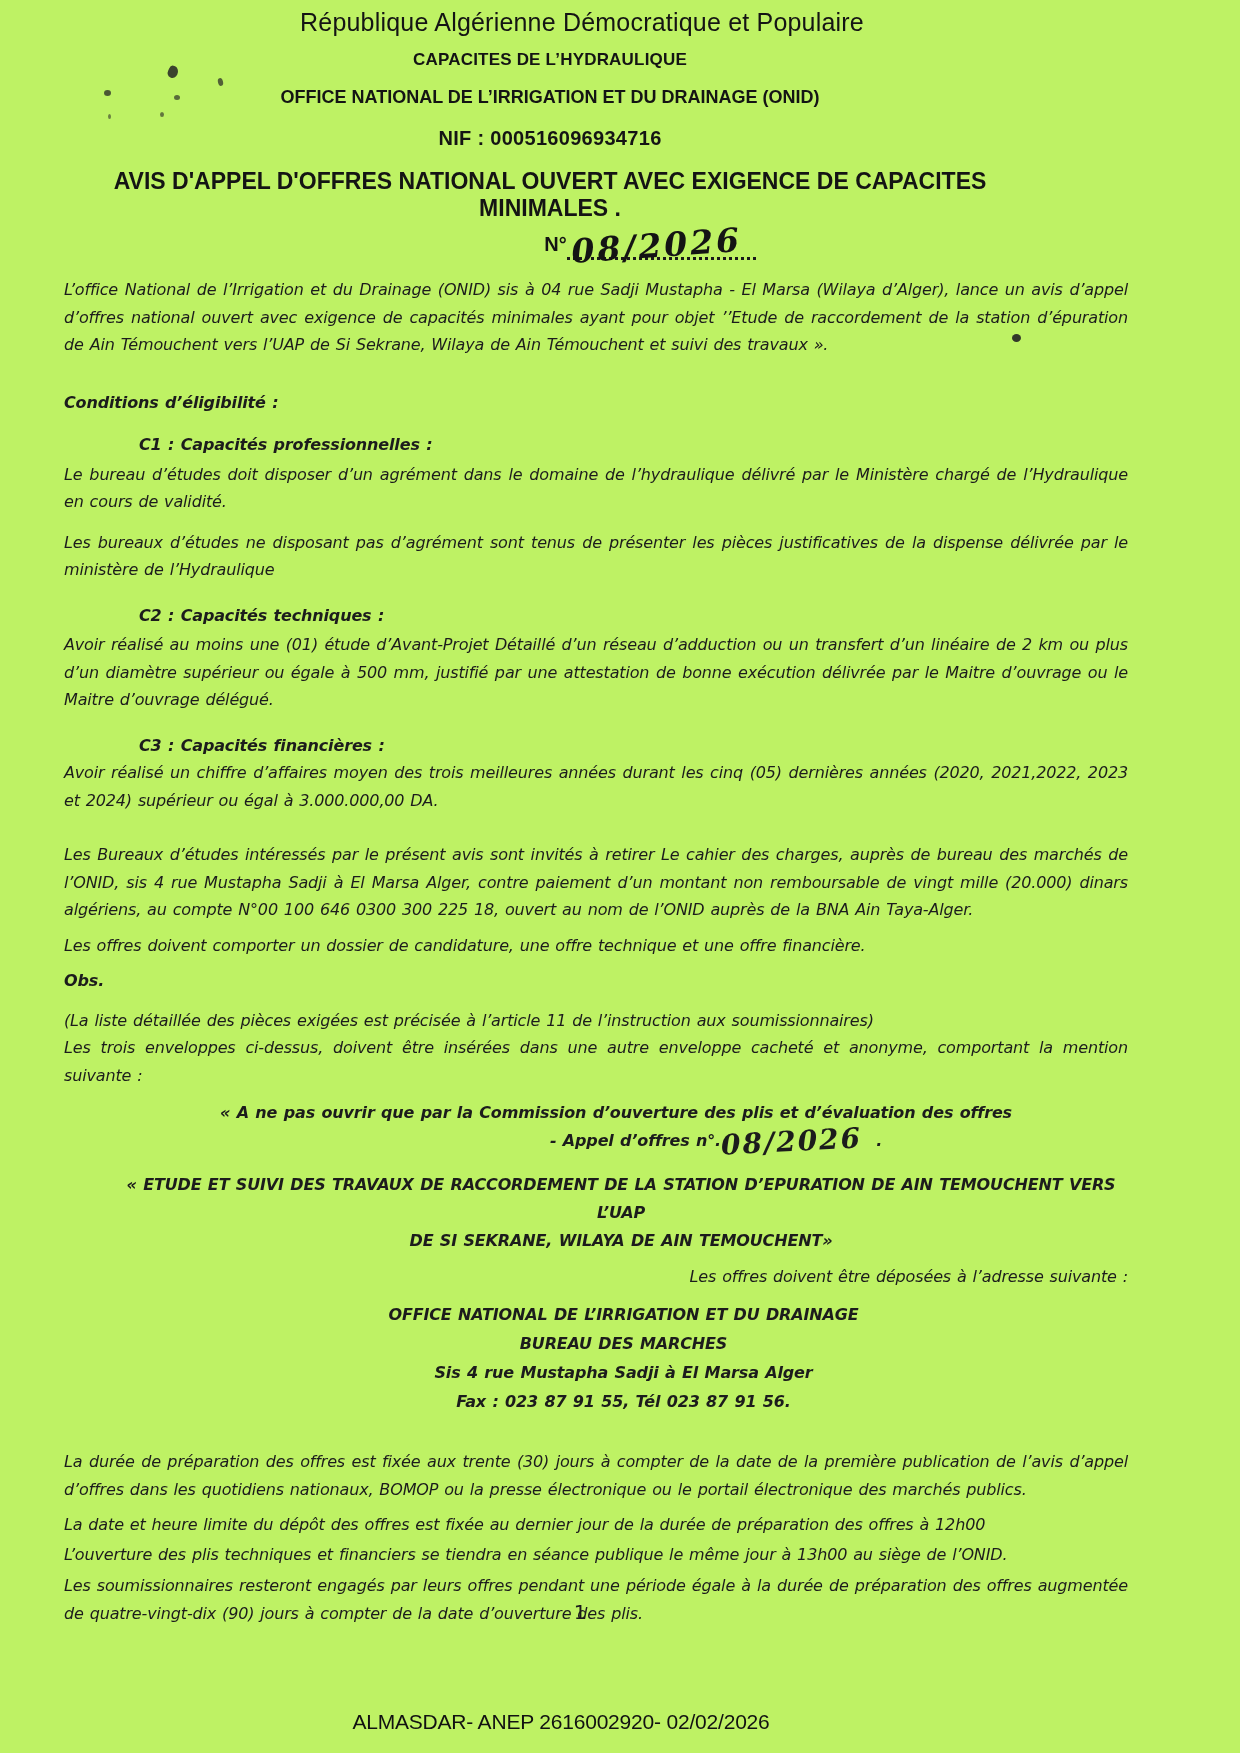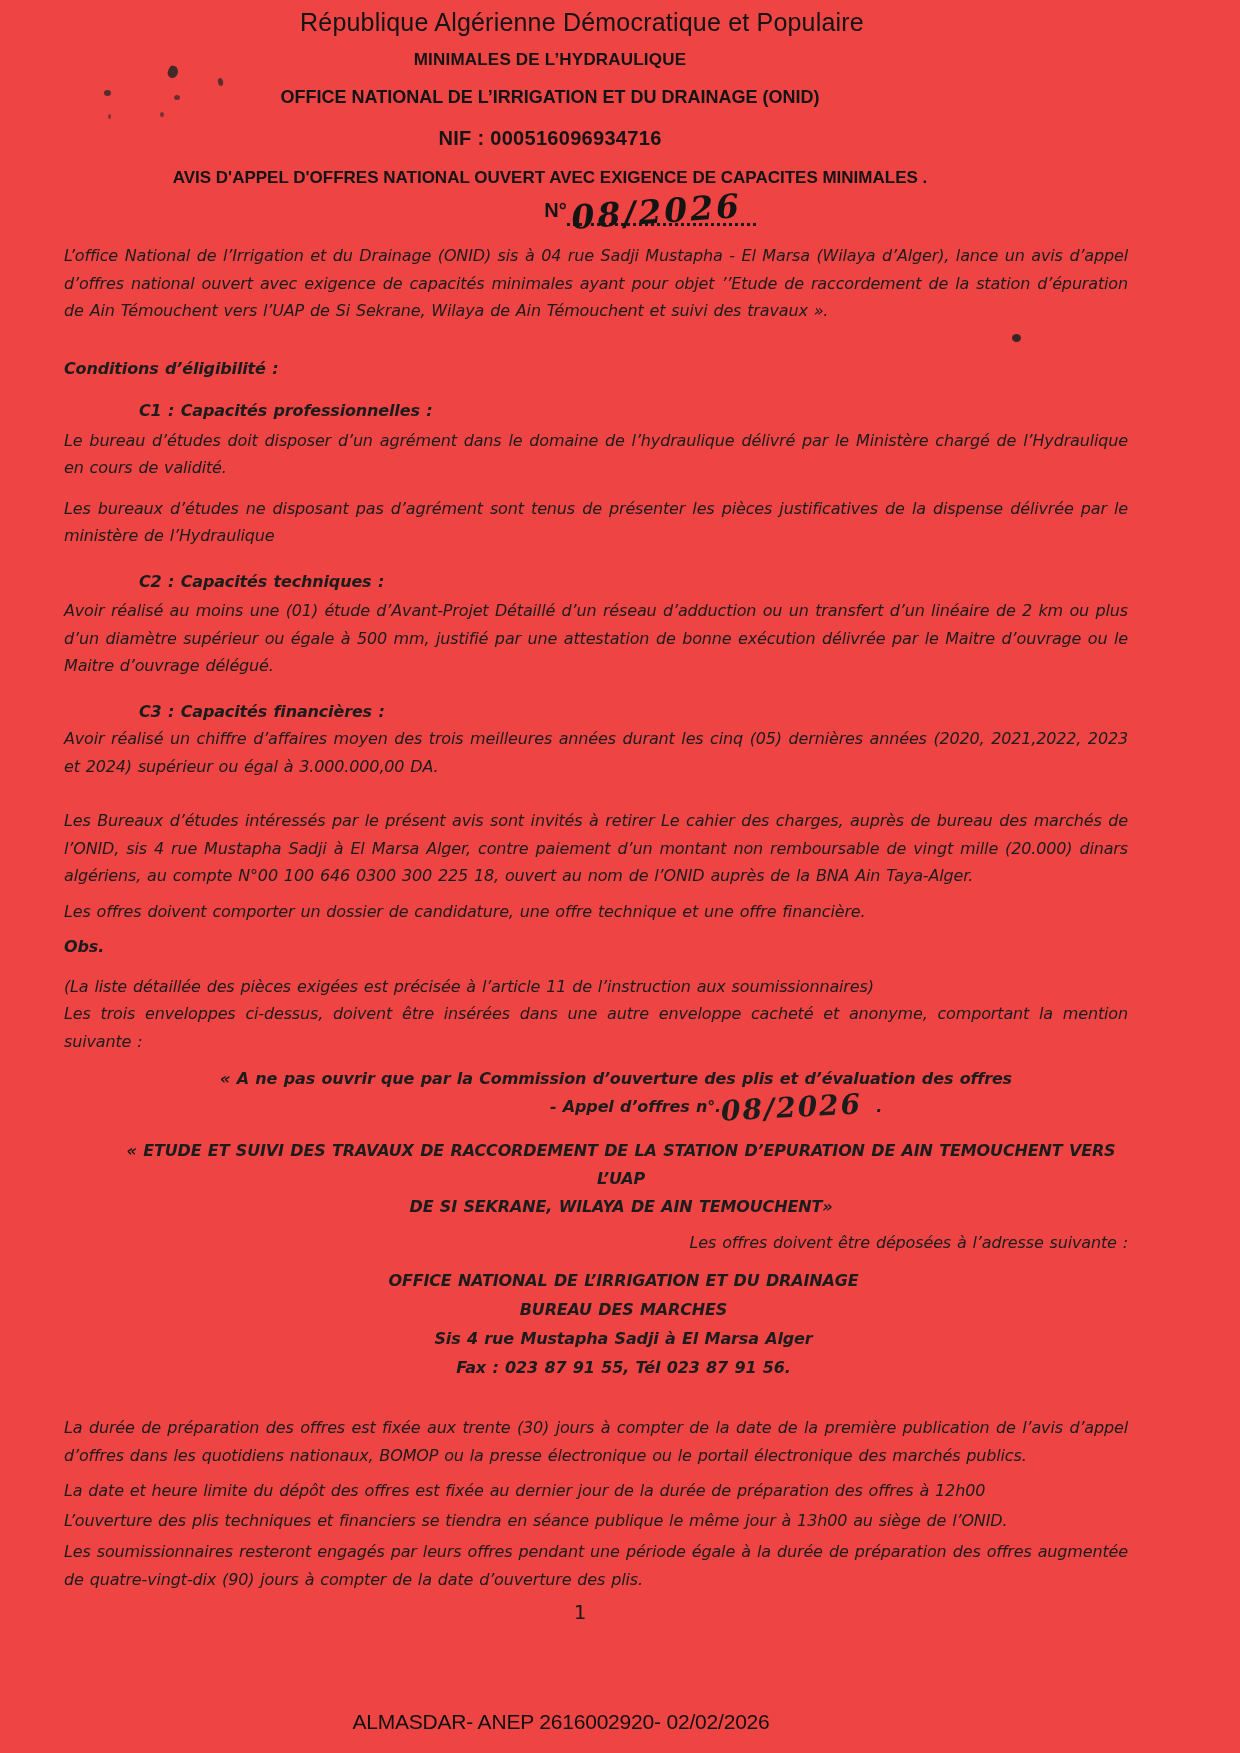--- a/index.html
+++ b/index.html
@@ -1,32 +1,32 @@
 <!DOCTYPE html>
 <html lang="fr"><head>
 <meta charset="utf-8">
 <style>
   html,body{margin:0;padding:0;background:#fcfcfb;}
   .page{
     position:relative;
     width:1240px;height:1753px;
-    background:#ef4444;
+    background:#bef264;
     overflow:hidden;
     color:#1b1b1b;
   }
   
   .hdr{
     width:1000px;margin-left:50px;text-align:center;
     font-family:"Liberation Sans",sans-serif;color:#141414;
   }
   .republic{font-size:25px;font-weight:400;padding-top:8px;transform:translateX(32px);letter-spacing:0.2px;}
   .ministry{font-size:17px;font-weight:700;margin-top:13px;letter-spacing:0.2px;}
   .office{font-size:18px;font-weight:700;margin-top:17px;}
   .nif{font-size:20px;font-weight:700;margin-top:19px;letter-spacing:0.3px;}
-  .notice-title{font-size:17px;font-weight:700;margin-top:18px;}
+  .notice-title{font-size:23px;font-weight:700;margin-top:18px;}
   .notice-number{margin-top:2px;height:46px;transform:translateX(100px);}
   .num-prefix{display:inline-block;vertical-align:bottom;padding-bottom:4px;font-size:20px;font-weight:700;font-family:"Liberation Sans",sans-serif;}
   .dotline{display:inline-block;vertical-align:bottom;border-bottom:3px dotted #1a1a1a;padding:0 14px 0 4px;}
   .hw{
     display:inline-block;font-family:"DejaVu Serif",serif;font-style:italic;font-weight:700;
     font-size:33px;letter-spacing:3px;line-height:1;transform:rotate(-4deg) translateY(5px);
   }
   
   main{
     display:block;padding:0 112px 0 64px;
@@ -69,21 +69,21 @@
   .spk6{left:108px;top:114px;width:3px;height:5px;opacity:.55;}
   .dot-right{left:1012px;top:334px;width:9px;height:8px;opacity:.9;}
 </style>
 </head>
 <body>
 
 <div class="page">
 
   <header class="hdr">
     <div class="republic">République Algérienne Démocratique et Populaire</div>
-    <div class="ministry">MINIMALES DE L’HYDRAULIQUE</div>
+    <div class="ministry">CAPACITES DE L’HYDRAULIQUE</div>
     <div class="office">OFFICE NATIONAL DE L’IRRIGATION ET DU DRAINAGE (ONID)</div>
     <div class="nif">NIF : 000516096934716</div>
     <div class="notice-title">AVIS D'APPEL D'OFFRES NATIONAL OUVERT AVEC EXIGENCE DE CAPACITES MINIMALES .</div>
     <div class="notice-number">
       <span class="num-prefix">N°</span><span class="dotline"><span class="hw">08/2026</span></span>
     </div>
   </header>
 
   <main>
     <p class="just" style="margin-top:6px">L’office National de l’Irrigation et du Drainage (ONID) sis à 04 rue Sadji Mustapha - El Marsa (Wilaya d’Alger), lance un avis d’appel d’offres national ouvert avec exigence de capacités minimales ayant pour objet ’’<b>Etude de raccordement de la station d’épuration de Ain Témouchent vers l’UAP de Si Sekrane, Wilaya de Ain Témouchent et suivi des travaux ».</b></p>

